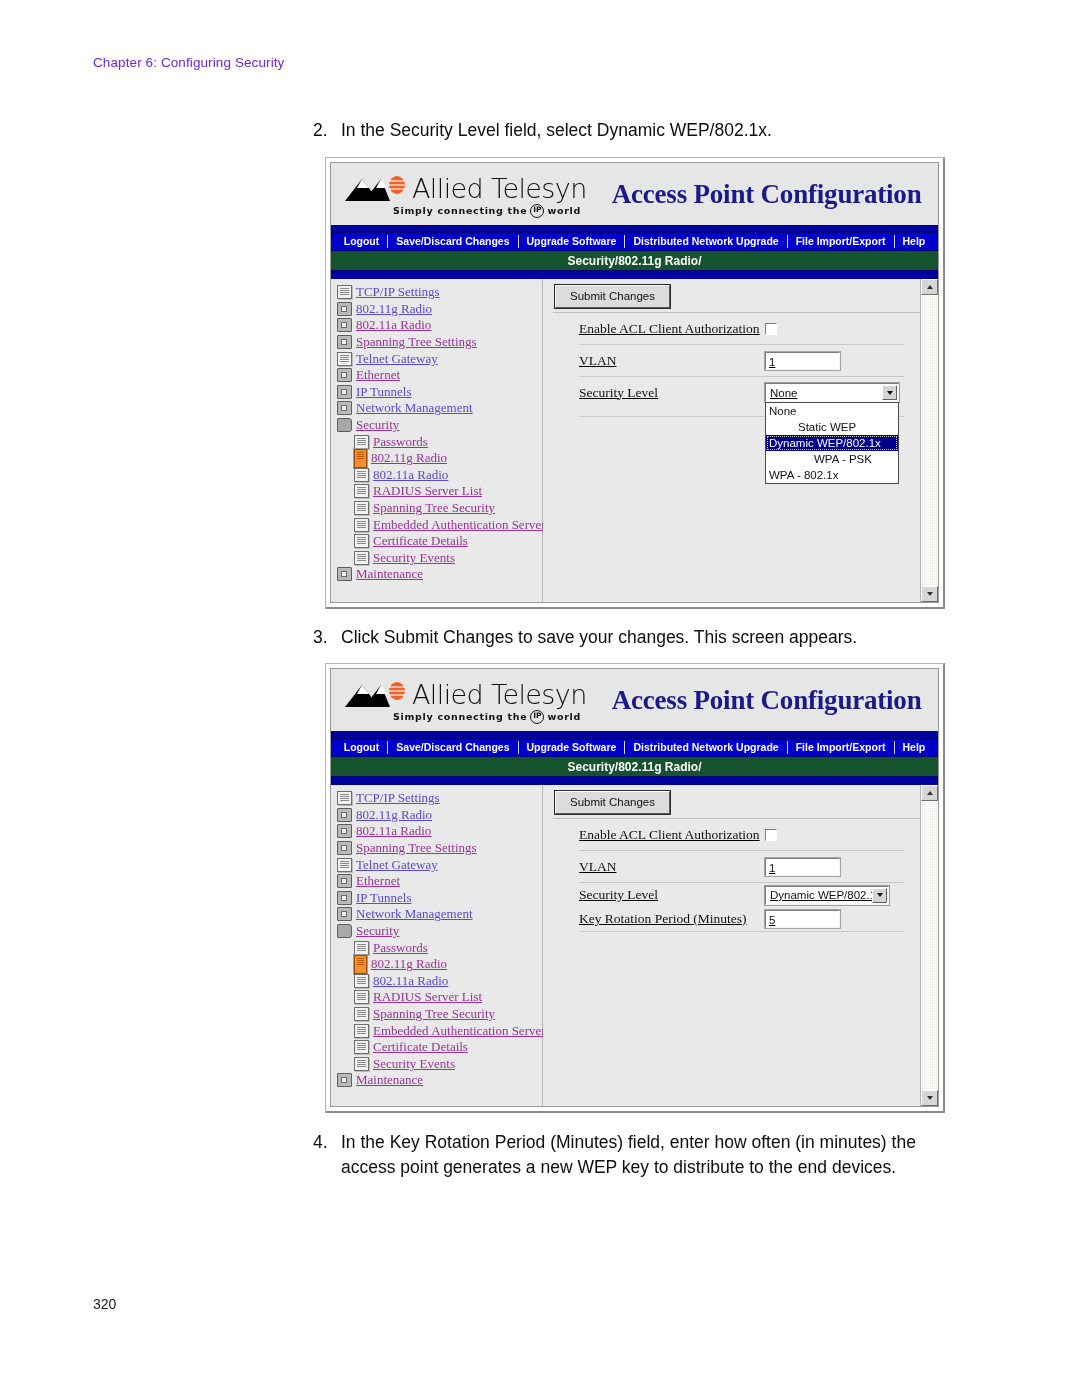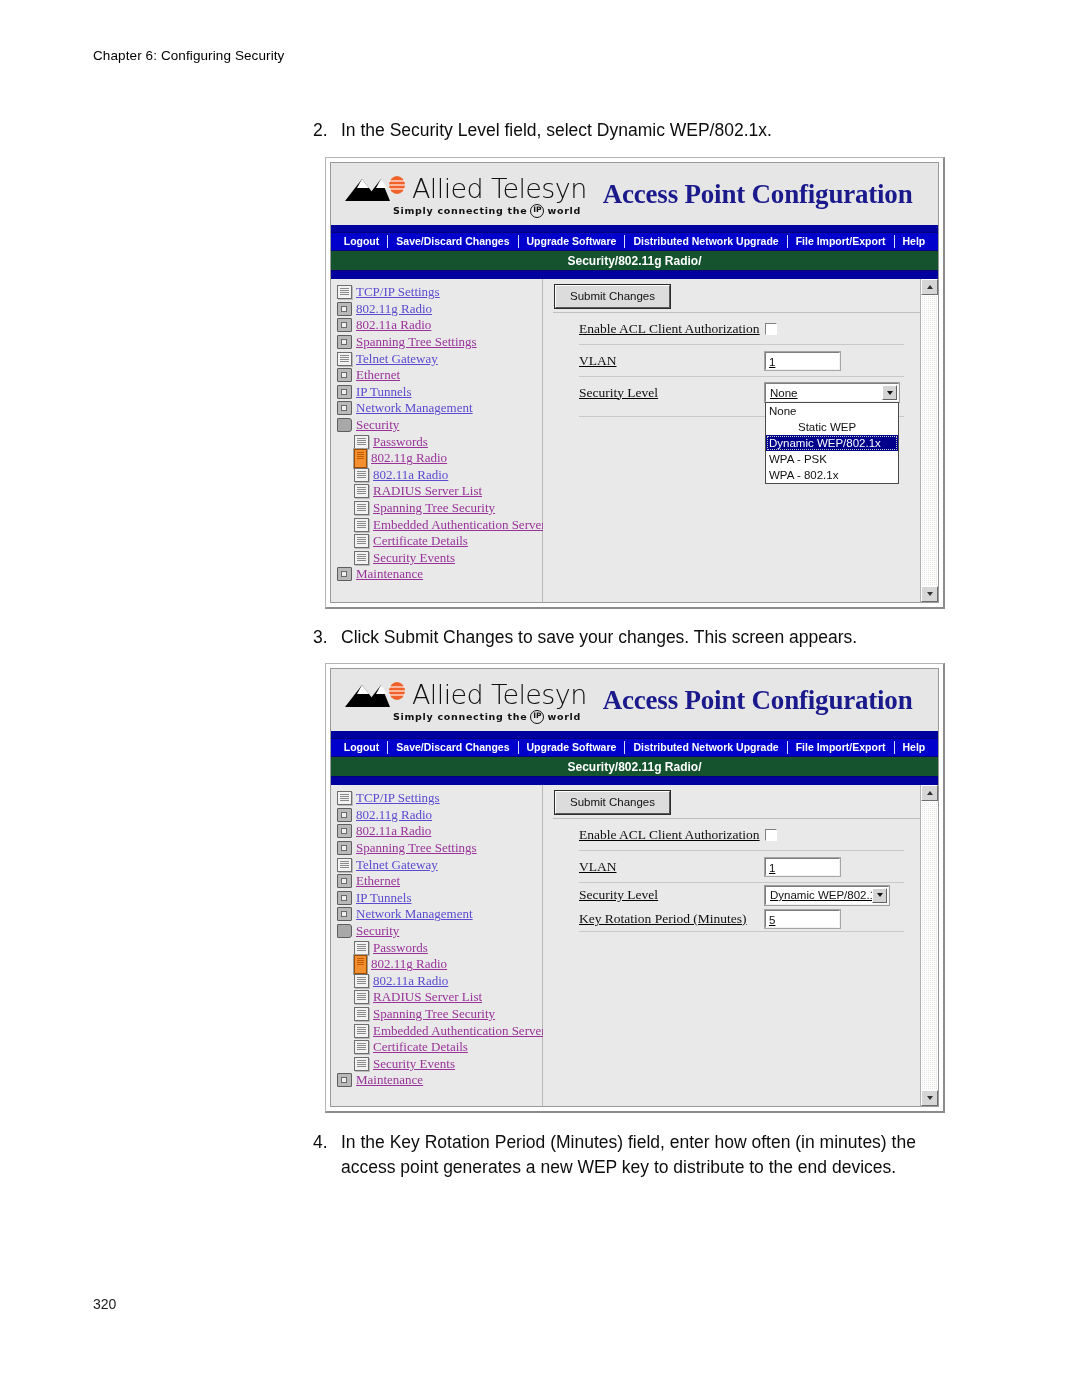--- a/index.html
+++ b/index.html
@@ -5,22 +5,22 @@
   html,body{margin:0;padding:0;}
   body{
     width:1080px;height:1397px;background:#ffffff;
     font-family:"Liberation Sans",sans-serif;
     -webkit-font-smoothing:antialiased;
     position:relative;overflow:hidden;
   }
 
   
   .page-header{
-    position:absolute;left:93px;top:48px;
-    font-size:13.5px;color:#000000;letter-spacing:.1px;
+    position:absolute;left:93px;top:55px;
+    font-size:13.5px;color:#6d28d9;letter-spacing:.1px;
   }
   .page-number{
     position:absolute;left:93px;top:1296px;
     font-size:14px;color:#1a1a1a;
   }
 
   
   .step{
     position:absolute;display:flex;
     font-size:17.5px;color:#0d0d0d;line-height:25px;
@@ -75,21 +75,21 @@
     display:flex;align-items:center;gap:3px;white-space:nowrap;
   }
   .ipmark{
     display:inline-block;width:12px;height:12px;border:1.2px solid #111;
     border-radius:50%;font-size:7.5px;line-height:10px;text-align:center;
     font-weight:bold;letter-spacing:0;
   }
   .banner-title{
     font-family:"Liberation Serif",serif;
     font-size:27px;font-weight:bold;color:#1a1a8c;
-    margin-left:16px;white-space:nowrap;letter-spacing:-.2px;
+    margin-left:25px;white-space:nowrap;letter-spacing:-.2px;
   }
 
   
   .menu-block{flex:none;border-radius:14px;}
   .menu-pad{background:#00009e;height:7px;}
   .menu-bar{
     background:#0000cc;height:17px;
     display:flex;align-items:center;justify-content:center;
     border-top:1px solid #00007a;border-bottom:1px solid #00007a;
   }
@@ -403,21 +403,21 @@
             <span class="sel sel-w1">
               <span class="val">None</span>
               <span class="arrow">
                     <i></i>
                   </span>
             </span>
             <span class="droplist">
               <span class="opt" style="display:block;">None</span>
               <span class="opt" style="display:block;padding-left:32px;">Static WEP</span>
               <span class="opt sel-opt" style="display:block;">Dynamic WEP/802.1x</span>
-              <span class="opt" style="display:block;">WPA - PSK</span>
+              <span class="opt" style="display:block;margin-left:45px;">WPA - PSK</span>
               <span class="opt" style="display:block;">WPA - 802.1x</span>
             </span>
           </span>
         </div>
         <div style="border-bottom:1px solid #c9c9c9;margin-top:8px;"></div>
       </div>
     </div>
 
     <div class="vscroll">
       <span class="sb-btn up">

